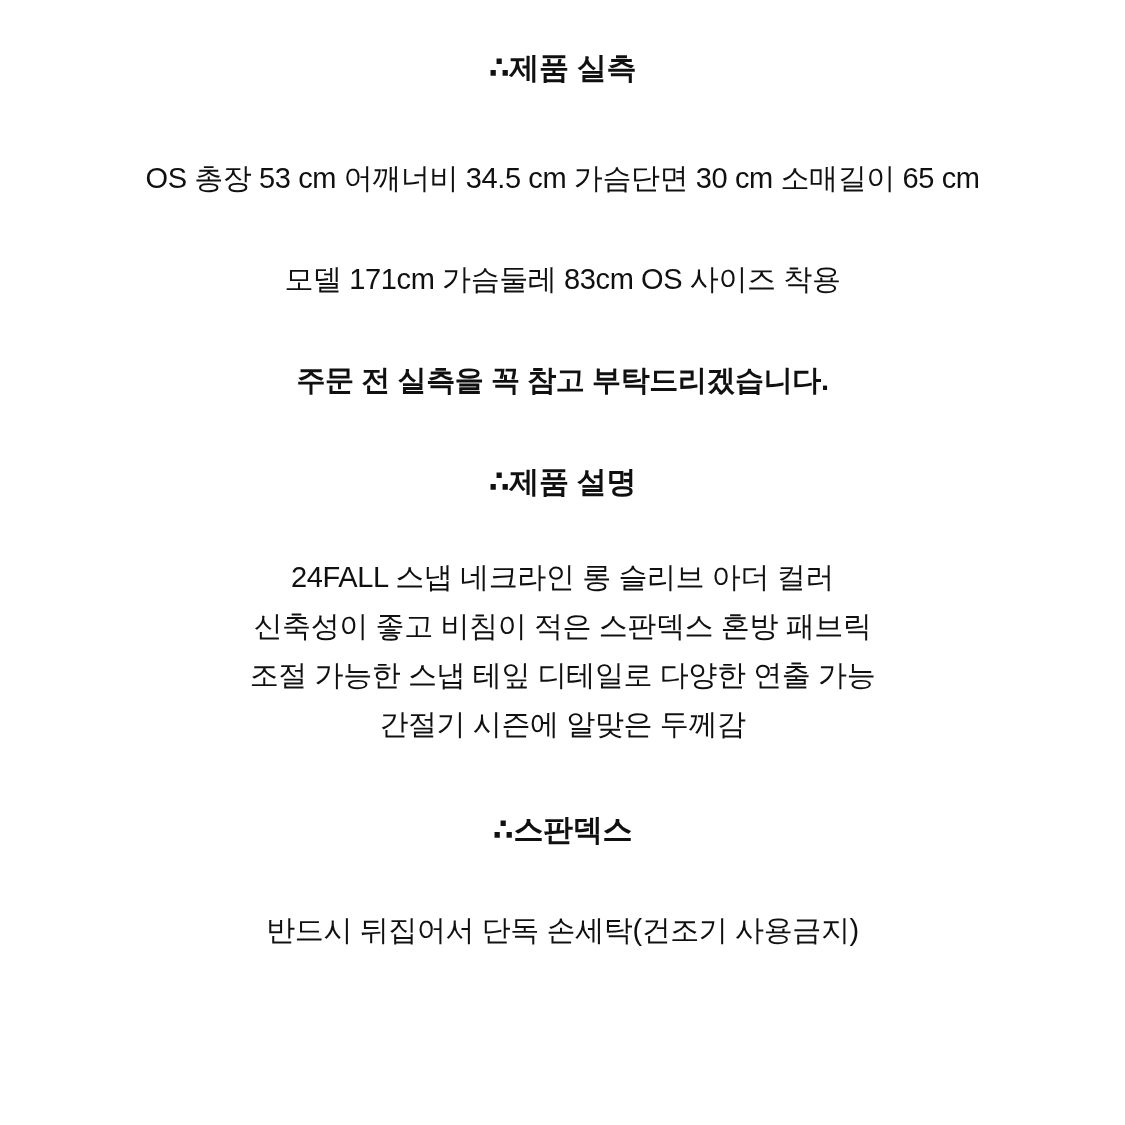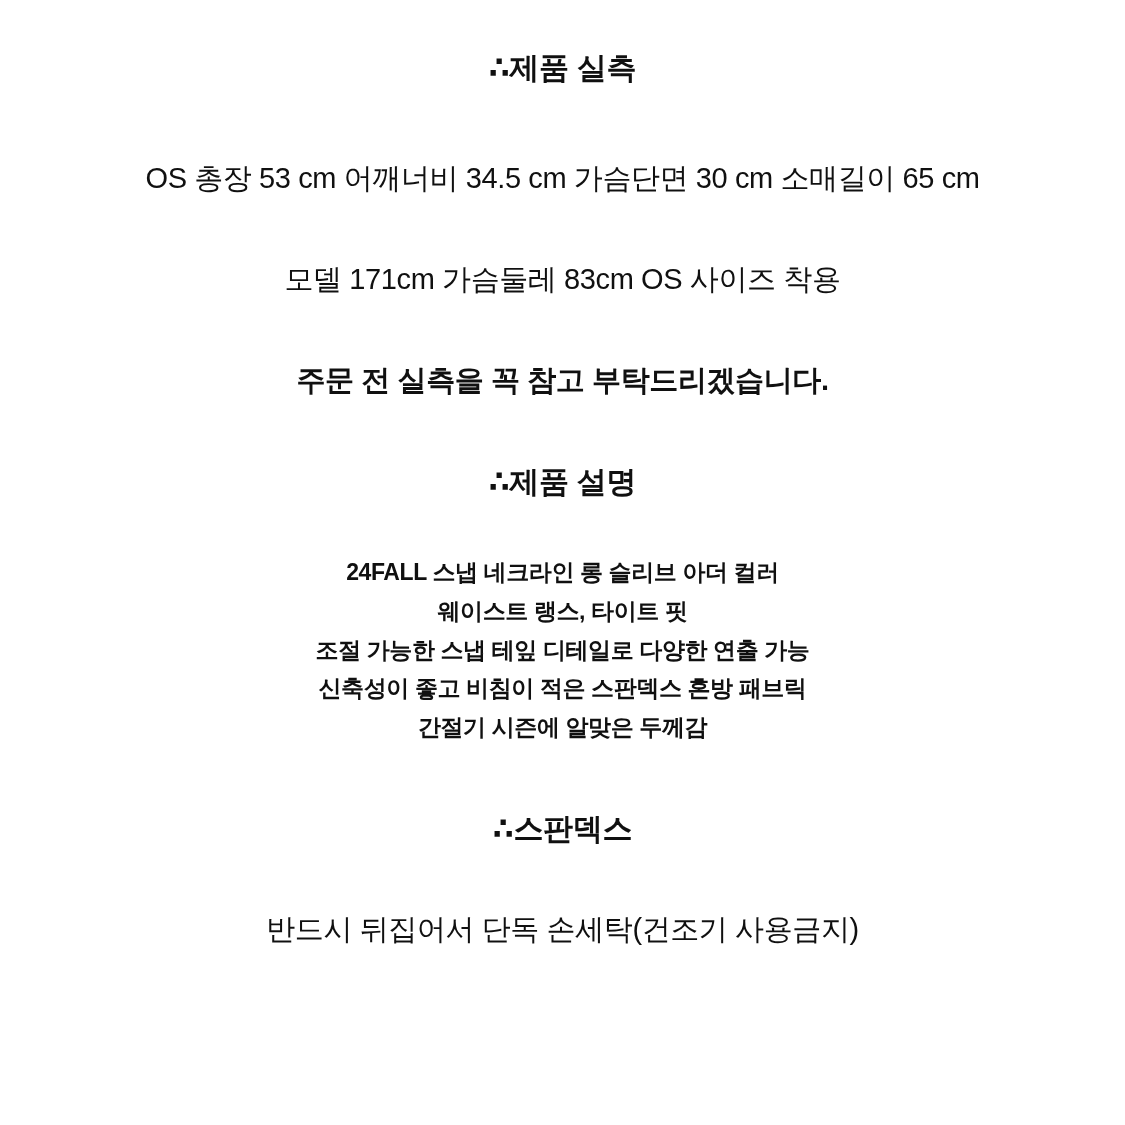--- a/index.html
+++ b/index.html
@@ -38,22 +38,22 @@
     line-height: 1.35;
     white-space: nowrap;
   }
   .body-line.bold {
     font-weight: 700;
   }
   .desc-block {
     text-align: center;
   }
   .desc-line {
-    font-size: 23px;
-    font-weight: 700;
+    font-size: 29px;
+    font-weight: 400;
     text-align: center;
     letter-spacing: -0.4px;
     line-height: 1.68;
     white-space: nowrap;
   }
   .gap-xl { height: 72px; }
   .gap-lg { height: 62px; }
   .gap-md { height: 52px; }
 </style>
 </head>
@@ -76,23 +76,22 @@
   <div class="body-line bold">주문 전 실측을 꼭 참고 부탁드리겠습니다.</div>
 
   <div class="gap-lg"></div>
 
   <div class="section-heading">∴제품 설명</div>
 
   <div class="gap-md"></div>
 
   <div class="desc-block">
     <div class="desc-line">24FALL 스냅 네크라인 롱 슬리브 아더 컬러</div>
-    <div class="desc-line">웨이스트 랭스, 타이트 핏</div>
+    <div class="desc-line">신축성이 좋고 비침이 적은 스판덱스 혼방 패브릭</div>
     <div class="desc-line">조절 가능한 스냅 테잎 디테일로 다양한 연출 가능</div>
-    <div class="desc-line">신축성이 좋고 비침이 적은 스판덱스 혼방 패브릭</div>
     <div class="desc-line">간절기 시즌에 알맞은 두께감</div>
   </div>
 
   <div class="gap-lg"></div>
 
   <div class="section-heading">∴스판덱스</div>
 
   <div class="gap-lg"></div>
 
   <div class="body-line">반드시 뒤집어서 단독 손세탁(건조기 사용금지)</div>

